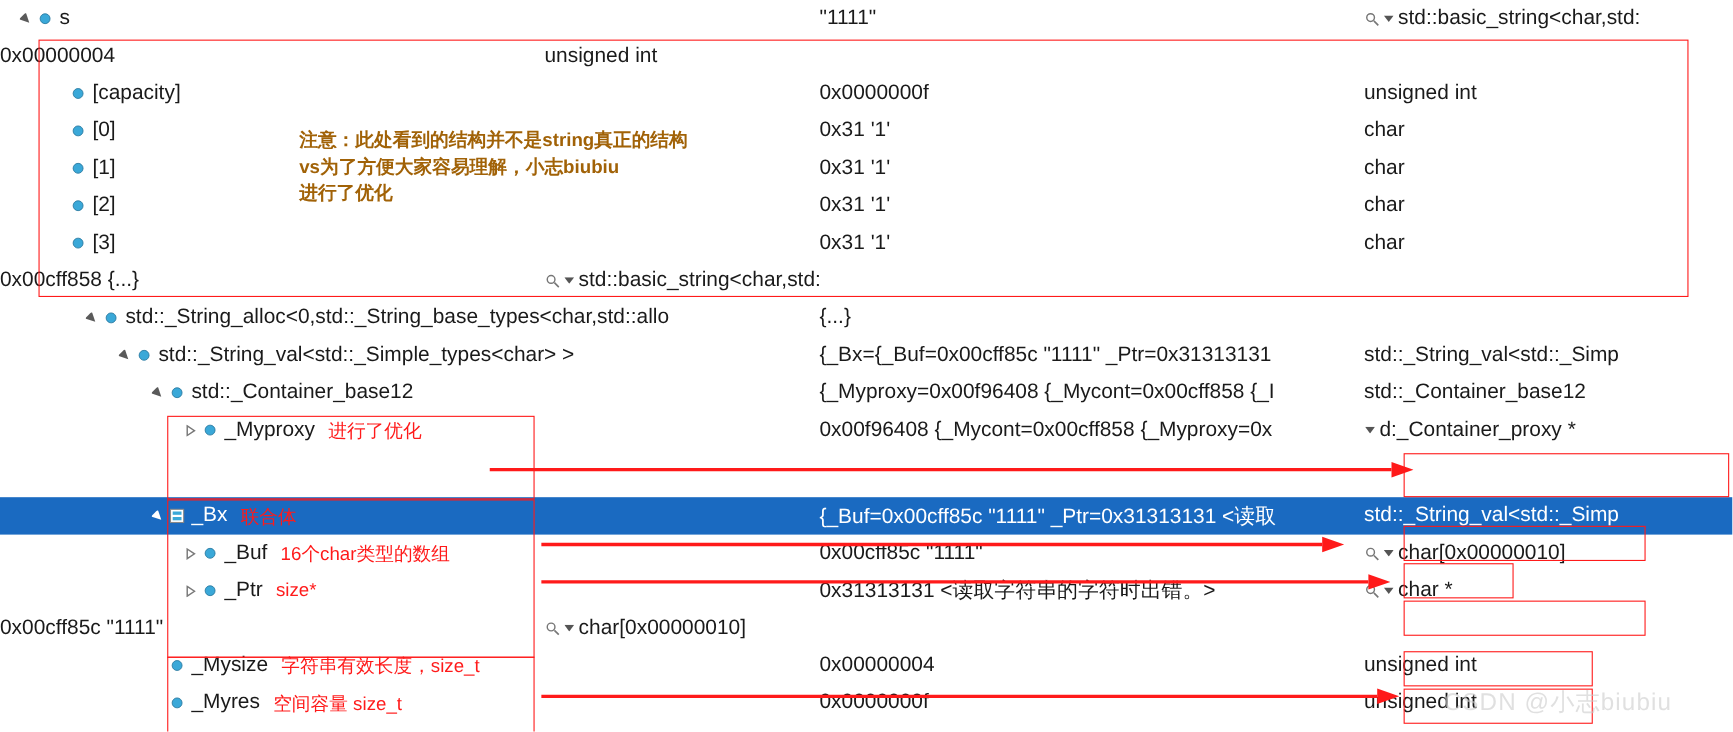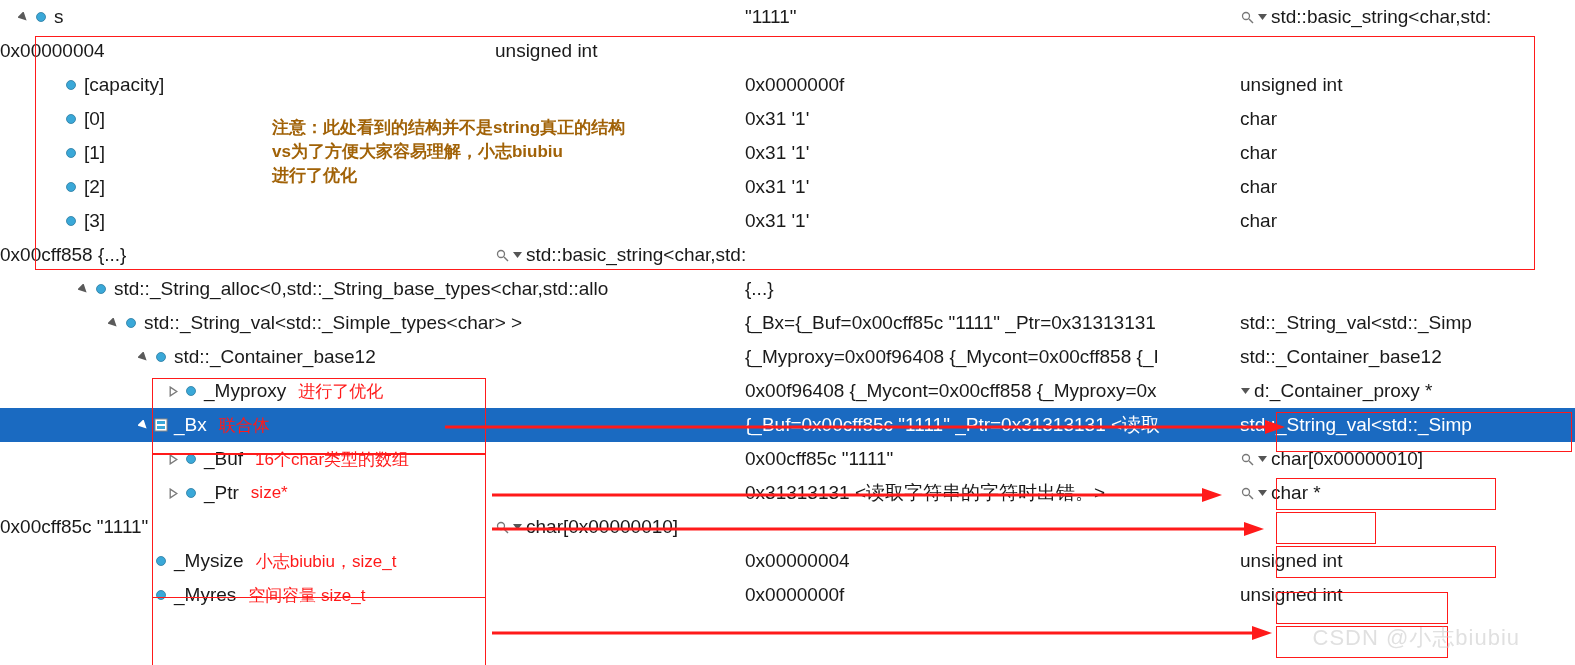--- a/index.html
+++ b/index.html
@@ -46,20 +46,21 @@
   }
   .mag svg { display:block; }
   .dd {
     width: 10px; display:inline-flex; align-items:center; justify-content:center; margin-right:4px;
   }
   .dd svg { display:block; }
   .indent { display:inline-block; flex-shrink:0; }
   .sel {
     background: #1a6ac1;
     color: #fff;
+    margin-top: 44px;
   }
   .redbox { border: 1.5px solid #ff1a1a; position:absolute; pointer-events:none; }
   .note {
     color: #a16207;
     font-size: 17px;
     position: absolute;
     line-height: 1.4;
     font-weight: bold;
   }
   .note-inline { color:#ff1a1a; font-size:17px; margin-left:12px; }
@@ -437,21 +438,21 @@
     <div class="row">
       <div class="name-col">
         <span class="indent" style="width:136px"></span>
         <span class="exp"></span>
         <span class="field-icon">
           <svg width="12" height="12" viewBox="0 0 12 12">
             <circle cx="6" cy="6" r="4.5" fill="#3aa8d8" stroke="#2a7aa0" stroke-width="0.8"></circle>
           </svg>
         </span>
         <span>_Mysize</span>
-        <span class="note-inline">小志biubiu，size_t</span>
+        <span class="note-inline">字符串有效长度，size_t</span>
       </div>
       <div class="value-col">
         <span>0x00000004</span>
       </div>
       <div class="type-col">
         <span>unsigned int</span>
       </div>
     </div>
     <div class="row">
       <div class="name-col">

